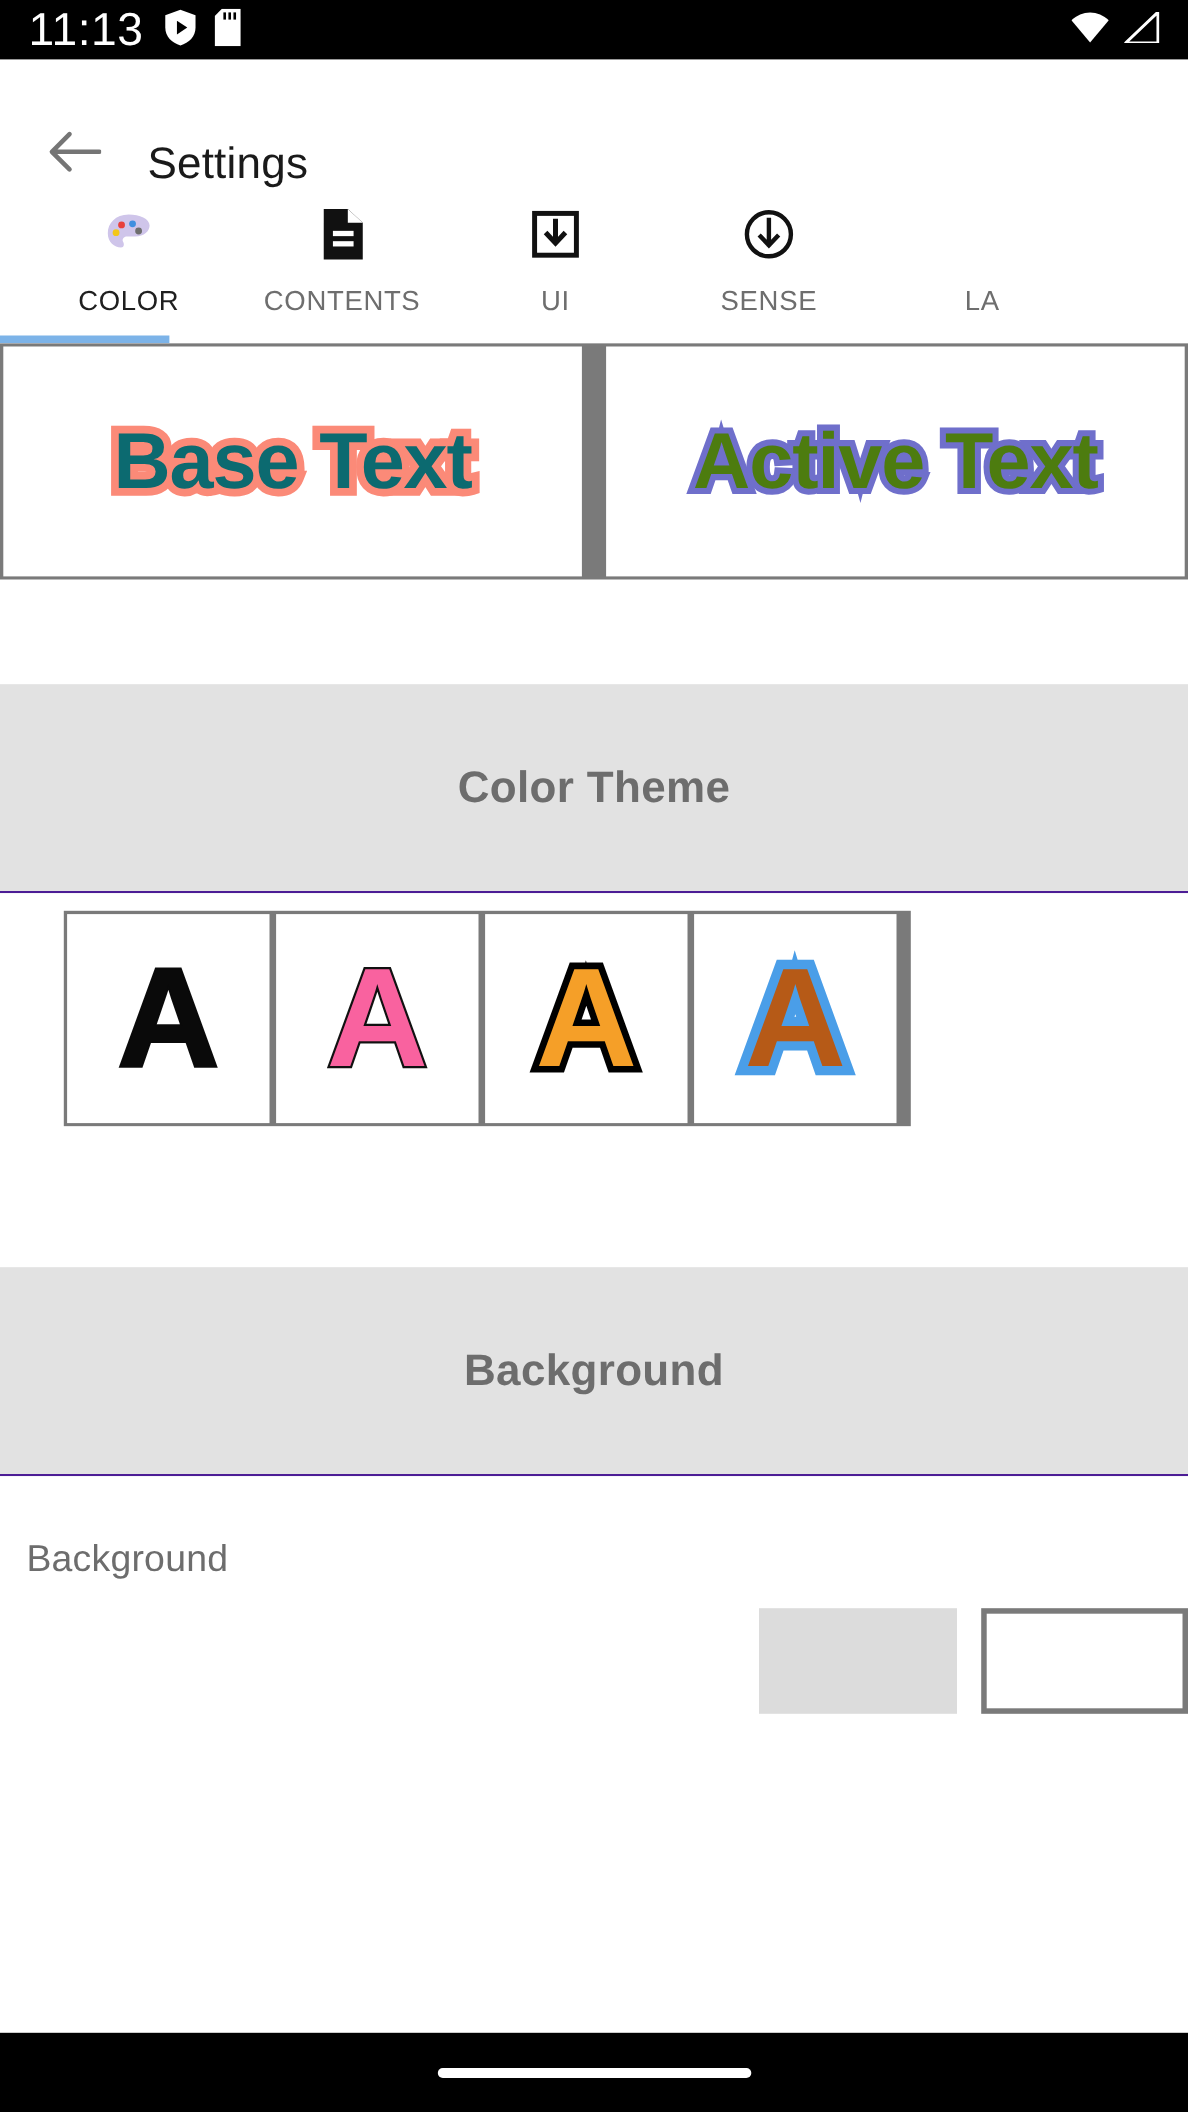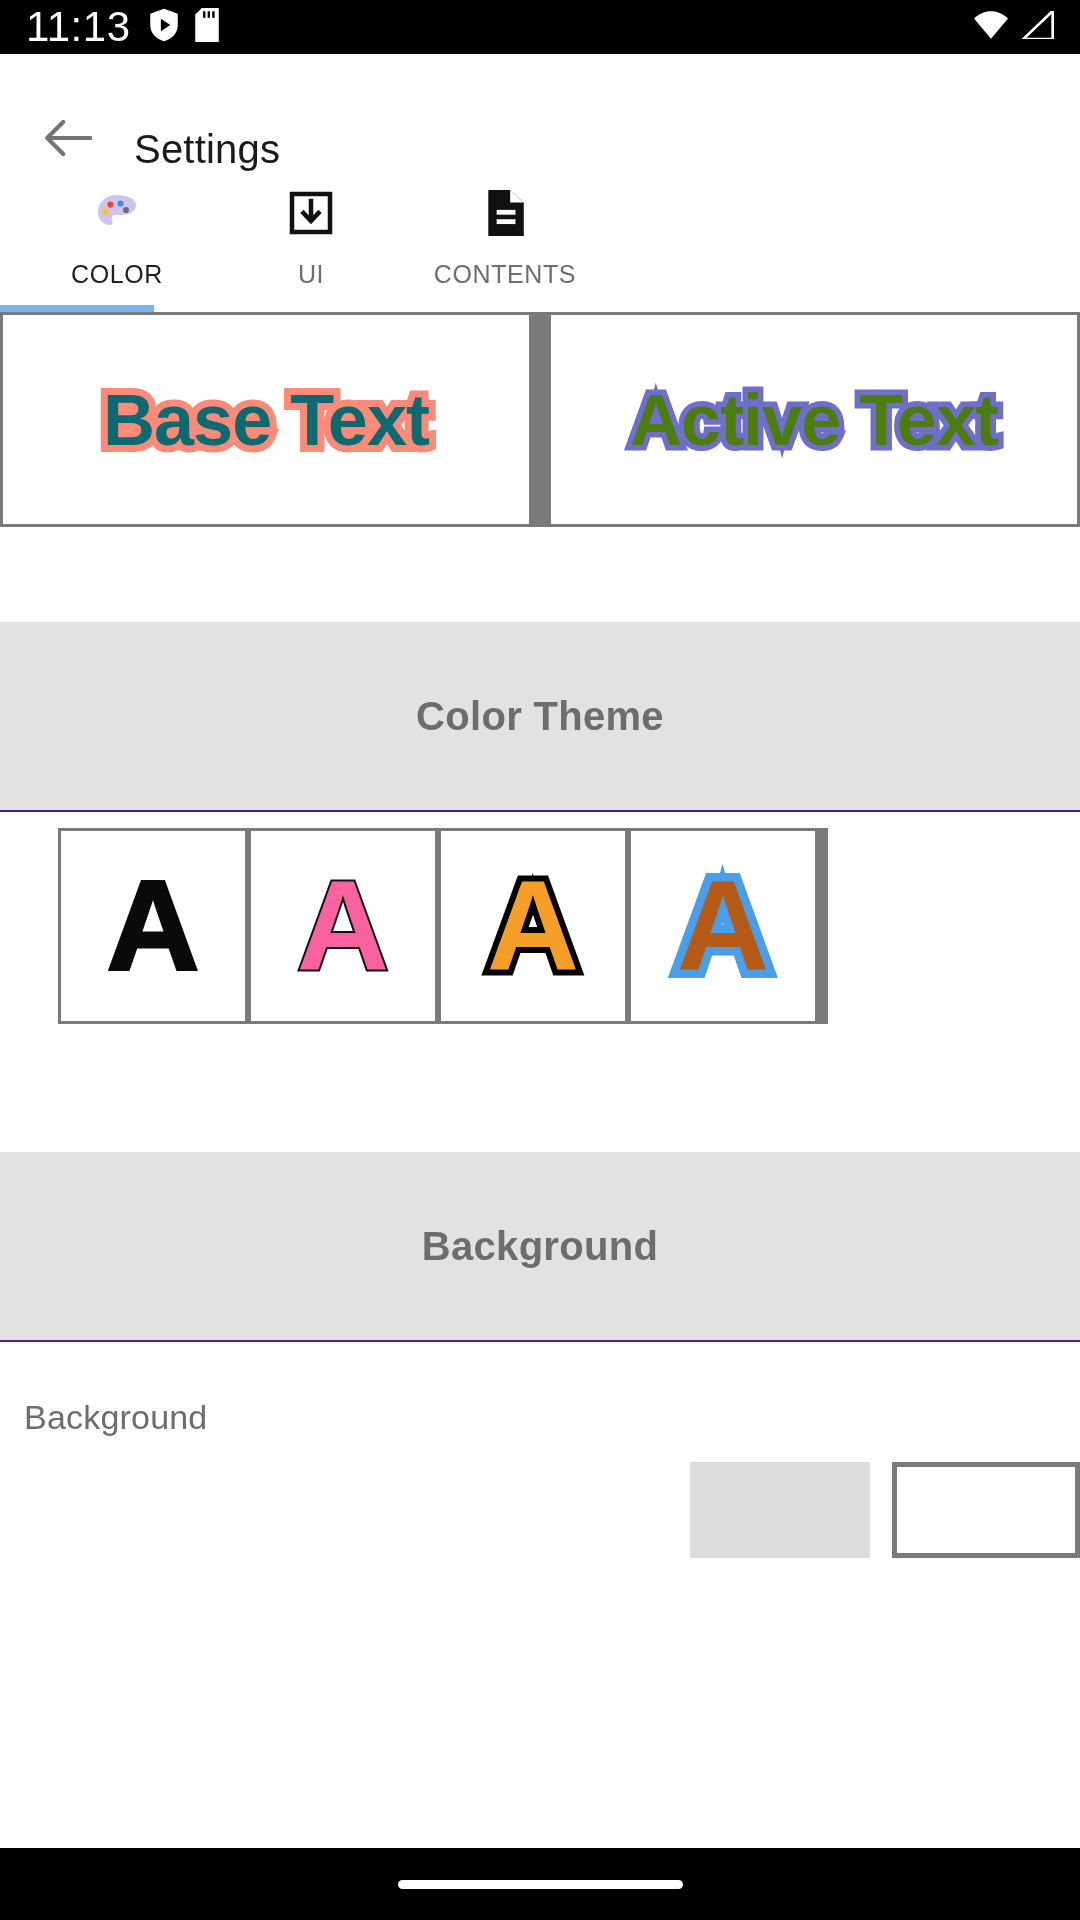--- a/index.html
+++ b/index.html
@@ -188,42 +188,55 @@
         <circle cx="27.5" cy="14.5" r="3.1" fill="#3f8fe0"></circle>
         <circle cx="12.5" cy="22.5" r="3.1" fill="#f3c71a"></circle>
         <circle cx="33" cy="21" r="3.1" fill="#6e6e6e"></circle>
       </svg>
     </div>
     <div class="tab-label">COLOR</div>
   </div>
 
   <div class="tab">
     <div class="tab-icon">
-      <svg width="46" height="46" viewBox="0 0 46 46">
-        <rect x="4" y="4" width="38" height="38" fill="none" stroke="#111" stroke-width="4.5"></rect>
-        <path d="M23 11 V29 M15.5 23 L23 31 L30.5 23" fill="none" stroke="#111" stroke-width="4.5" stroke-linecap="square"></path>
-      </svg>
-    </div>
-    <div class="tab-label">UI</div>
-  </div>
-
-  <div class="tab">
-    <div class="tab-icon">
       <svg width="44" height="48" viewBox="0 0 38 46">
         <path d="M3 1 H24 L37 13 V45 H3 Z" fill="#111"></path>
         <path d="M24 1 V13 H37" fill="#fff"></path>
         <rect x="11" y="20" width="18" height="4.6" fill="#fff"></rect>
         <rect x="11" y="29" width="18" height="4.6" fill="#fff"></rect>
       </svg>
     </div>
     <div class="tab-label">CONTENTS</div>
   </div>
 
-
-
+  <div class="tab">
+    <div class="tab-icon">
+      <svg width="46" height="46" viewBox="0 0 46 46">
+        <rect x="4" y="4" width="38" height="38" fill="none" stroke="#111" stroke-width="4.5"></rect>
+        <path d="M23 11 V29 M15.5 23 L23 31 L30.5 23" fill="none" stroke="#111" stroke-width="4.5" stroke-linecap="square"></path>
+      </svg>
+    </div>
+    <div class="tab-label">UI</div>
+  </div>
+
+  <div class="tab">
+    <div class="tab-icon">
+      <svg width="48" height="48" viewBox="0 0 48 48">
+        <circle cx="24" cy="24" r="20" fill="none" stroke="#111" stroke-width="4"></circle>
+        <path d="M24 11 V33 M16.5 26 L24 34 L31.5 26" fill="none" stroke="#111" stroke-width="4" stroke-linecap="square"></path>
+      </svg>
+    </div>
+    <div class="tab-label">SENSE</div>
+  </div>
+
+
+  <div class="tab">
+    <div class="tab-icon"></div>
+    <div class="tab-label">LA</div>
+  </div>
 
   <div class="tab-indicator"></div>
 </div>
 
 <div class="preview-row">
   <div class="preview-box">
     <span class="preview-text base-text">Base Text</span>
   </div>
   <div class="preview-box">
     <span class="preview-text active-text">Active Text</span>

